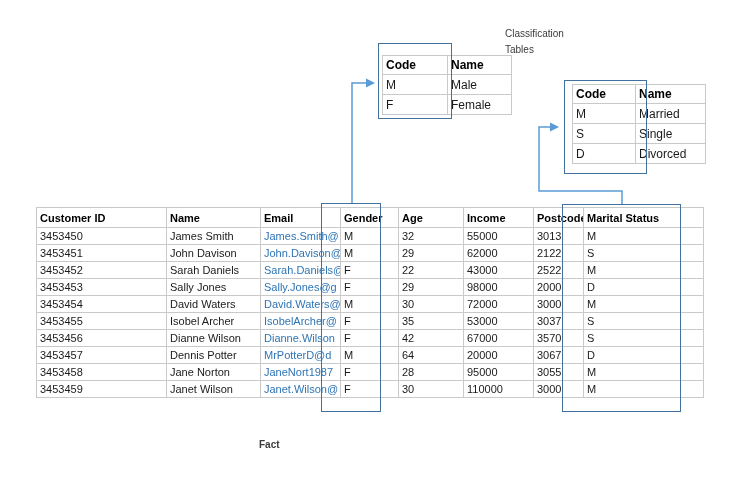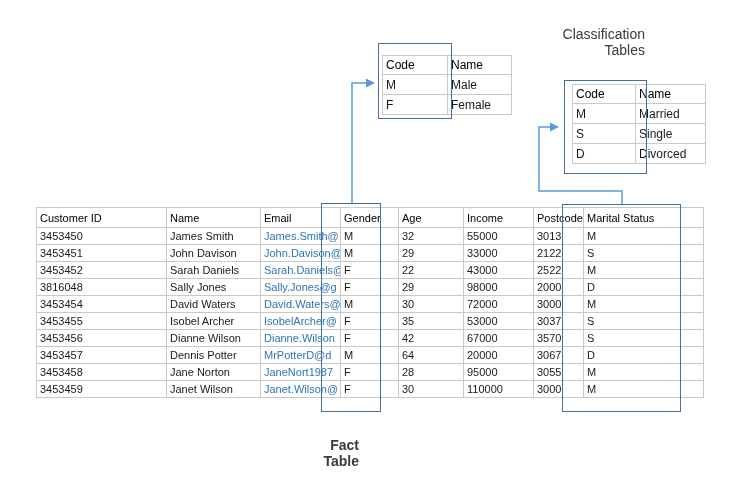--- a/index.html
+++ b/index.html
@@ -3,21 +3,21 @@
 <meta charset="utf-8">
 <style>
   html,body { margin:0; padding:0; background:#ffffff; }
   body { font-family:"Liberation Sans", sans-serif; }
   .canvas { position:relative; width:736px; height:495px; background:#ffffff; overflow:hidden; }
 
   
   table { position:absolute; border-collapse:collapse; table-layout:fixed; background:#fff; z-index:1; }
   th, td { border:1px solid var(--grid, #c9c9c9); padding:0 3px; text-align:left;
            overflow:hidden; white-space:nowrap; color:#1a1a1a; }
-  th { font-weight:normal; color:#000; }
+  th { font-weight:bold; color:#000; }
 
   
   .fact-table { left:36px; top:207px; width:667px; font-size:11px;padding-left:12px; }
   .fact-table th { height:19px; }
   .fact-table td { height:16px; }
 
   
   .class-table { font-size:12px; }
   .class-table th { height:18px; }
   .class-table td { height:19px; }
@@ -33,21 +33,21 @@
   .marital-code-rect { left:564px; top:80px;  width:81px;  height:92px; }
   .gender-col-rect   { left:321px; top:203px; width:58px;  height:207px; }
   .marital-col-rect  { left:562px; top:204px; width:117px; height:206px; }
 
   
   .connectors { position:absolute; left:0; top:0; z-index:2; }
   .conn { stroke:var(--connector, #5B9BD5); stroke-width:1.5; fill:none; }
   .arrowhead { fill:var(--connector, #5B9BD5); }
 
   
-  .float-label { position:absolute; text-align:right; font-size:14px; line-height:16px;
+  .float-label { position:absolute; text-align:left; font-size:10px; line-height:16px;
                  color:#3a3a3a; z-index:1; }
   .classification-label { left:505px; top:26px; width:140px; }
   .fact-label { left:259px; top:437px; width:100px;font-weight:bold; }
 </style>
 </head>
 <body>
 
 <div class="canvas">
 
   <svg class="connectors" width="736" height="495">
@@ -145,36 +145,36 @@
           <td>55000</td>
           <td>3013</td>
           <td>M</td>
         </tr>
         <tr>
           <td>3453451</td>
           <td>John Davison</td>
           <td><span class="link">John.Davison@</span></td>
           <td>M</td>
           <td>29</td>
-          <td>33000</td>
+          <td>62000</td>
           <td>2122</td>
           <td>S</td>
         </tr>
         <tr>
           <td>3453452</td>
           <td>Sarah Daniels</td>
           <td><span class="link">Sarah.Daniels@</span></td>
           <td>F</td>
           <td>22</td>
           <td>43000</td>
           <td>2522</td>
           <td>M</td>
         </tr>
         <tr>
-          <td>3816048</td>
+          <td>3453453</td>
           <td>Sally Jones</td>
           <td><span class="link">Sally.Jones@g</span></td>
           <td>F</td>
           <td>29</td>
           <td>98000</td>
           <td>2000</td>
           <td>D</td>
         </tr>
         <tr>
           <td>3453454</td>
@@ -239,16 +239,15 @@
       </tbody>
     </table>
 
   <div class="shape-rect gender-code-rect"></div>
   <div class="shape-rect marital-code-rect"></div>
   <div class="shape-rect gender-col-rect"></div>
   <div class="shape-rect marital-col-rect"></div>
 
   <div class="float-label fact-label">
     <span style="display:block">Fact</span>
-    <span style="display:block">Table</span>
   </div>
 
 </div>
 
 </body></html>

